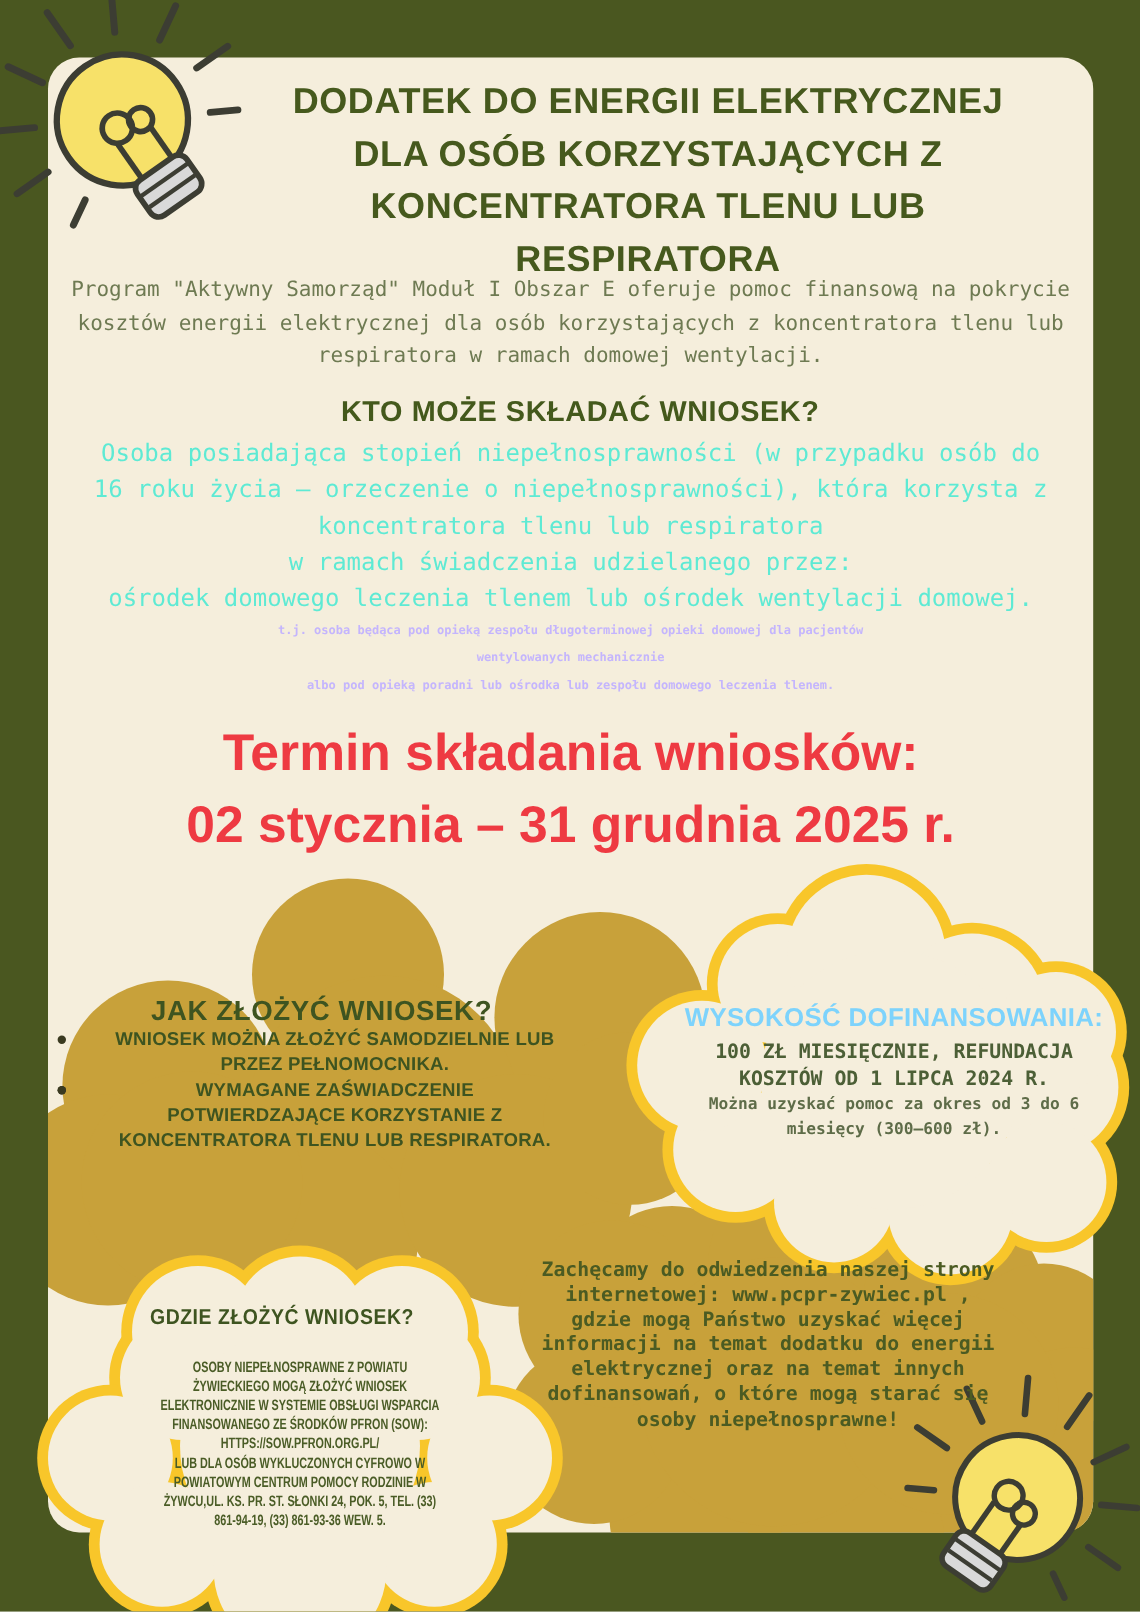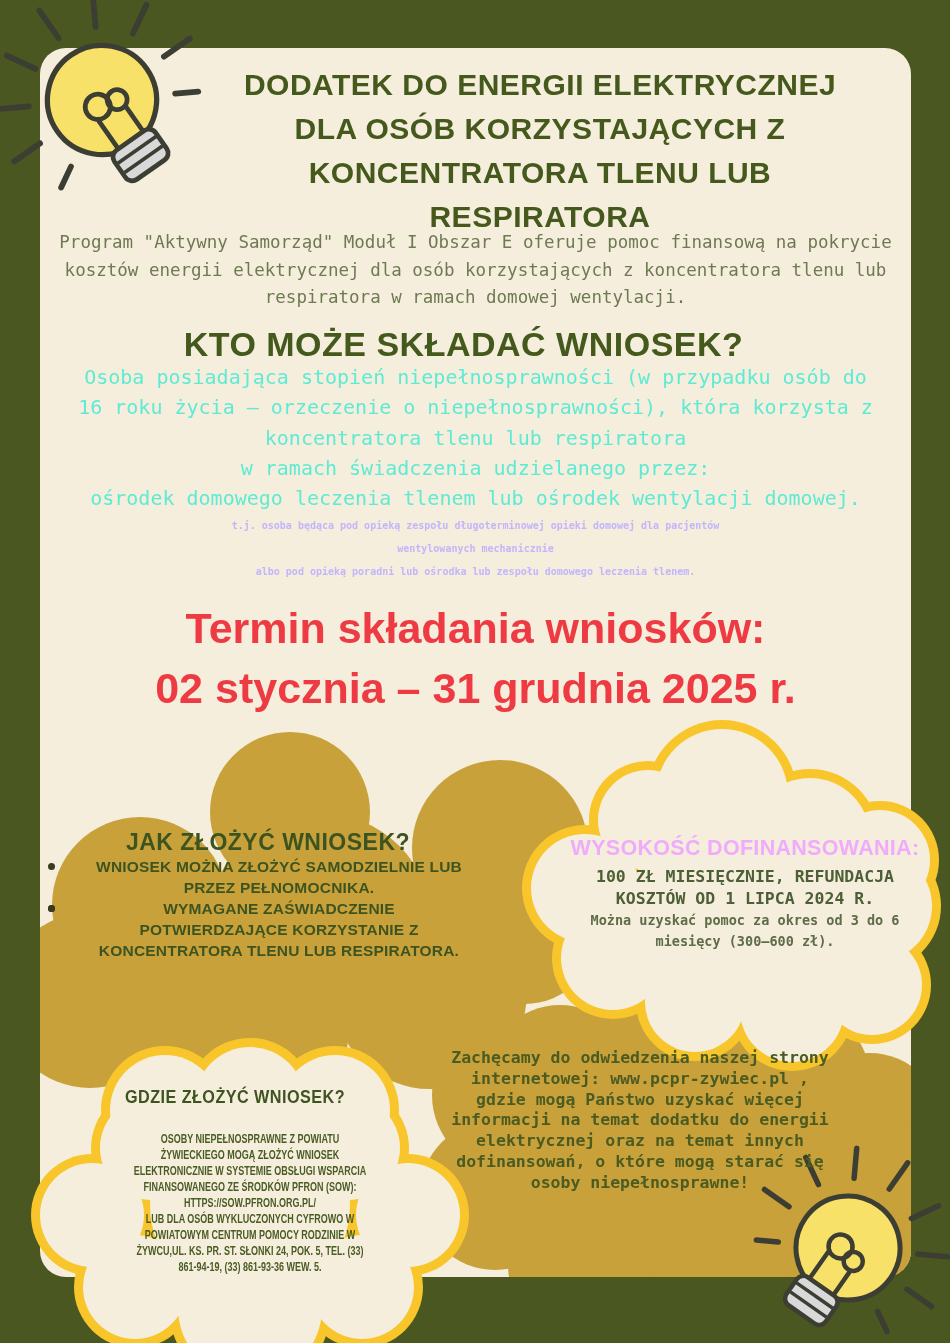--- a/index.html
+++ b/index.html
@@ -6,35 +6,35 @@
   .page{position:relative;width:950px;height:1343px;background:#4a5720;overflow:hidden;
         font-family:"Liberation Sans",sans-serif;}
   .page svg{position:absolute;left:0;top:0;}
   .txt{position:absolute;text-align:center;margin:0;}
   .pre{white-space:pre-line;}
   .mono{font-family:"DejaVu Sans Mono",monospace;}
 
   .title{left:180px;top:63px;width:720px;font-size:30px;line-height:44px;font-weight:bold;
          color:#46591d;letter-spacing:.5px;}
   .intro{left:40px;top:229px;width:871px;font-size:17.5px;line-height:27.5px;color:#6e7a52;}
-  .kto{left:28px;top:329px;width:871px;font-size:34px;line-height:30px;font-weight:bold;
+  .kto{left:48px;top:329px;width:871px;font-size:24px;line-height:30px;font-weight:bold;
        color:#44591c;letter-spacing:.5px;}
   .who{left:40px;top:362px;width:871px;font-size:20px;line-height:30.3px;color:#5eead4;}
   .note{left:40px;top:514px;width:871px;font-size:10px;line-height:23px;font-weight:bold;color:#c4b5fd;}
   .deadline{left:40px;top:598px;width:871px;font-size:43px;line-height:60px;font-weight:bold;color:#ee3a42;}
 
   .how-h{left:48px;top:828px;width:440px;font-size:23px;line-height:28px;font-weight:bold;
          color:#3e5420;letter-spacing:.5px;}
   .how-list{position:absolute;left:42px;top:856px;width:450px;margin:0;padding:0;list-style:none;}
   .how-list li{position:relative;padding-left:24px;text-align:center;font-size:15.5px;
                line-height:21px;font-weight:bold;color:#3e5420;letter-spacing:.2px;}
   .dot{position:absolute;left:6px;top:7px;width:7px;height:7px;border-radius:50%;background:#3a3a20;}
 
   .fund-h{left:553px;top:836px;width:384px;font-size:21.5px;line-height:24px;font-weight:bold;
-          color:#f0abfc;letter-spacing:.3px;}
+          color:#7dd3fc;letter-spacing:.3px;}
   .amount{left:553px;top:866px;width:384px;font-size:16.5px;line-height:22px;font-weight:bold;color:#4c5f36;}
   .fnote{left:553px;top:910px;width:384px;font-size:13.5px;line-height:21px;font-weight:bold;color:#5e6c48;}
 
   .website{left:442px;top:1048px;width:396px;font-size:16.5px;line-height:20.8px;font-weight:bold;color:#4b5b22;}
   .website .link{cursor:pointer;}
 
   .where-h{left:60px;top:1086px;width:350px;font-size:18px;line-height:22px;font-weight:bold;
            color:#3e5420;letter-spacing:.5px;transform:scaleX(.9);transform-origin:center top;}
   .where-b{left:20px;top:1131px;width:460px;font-size:12.5px;line-height:16px;font-weight:bold;
            color:#4a5c26;transform:scaleX(.72);transform-origin:center top;}

